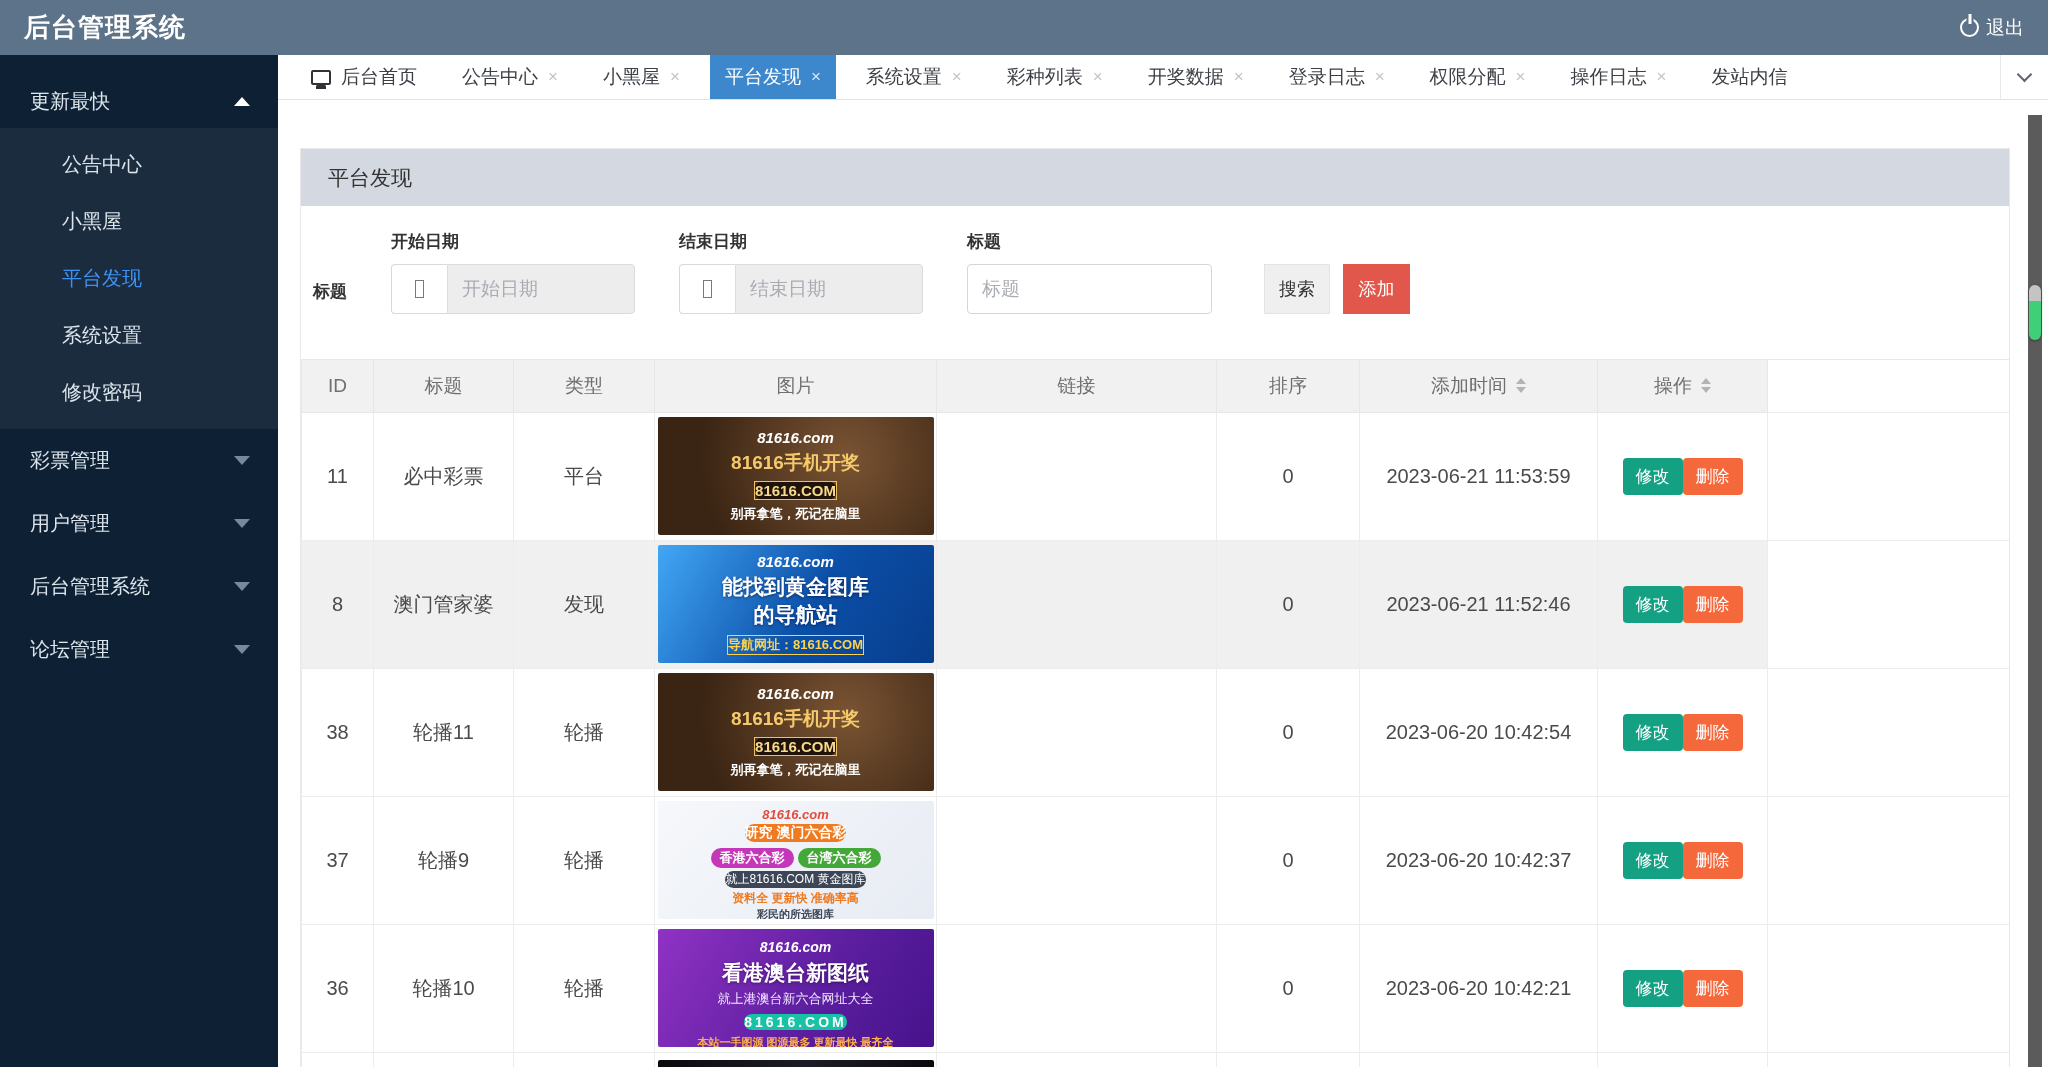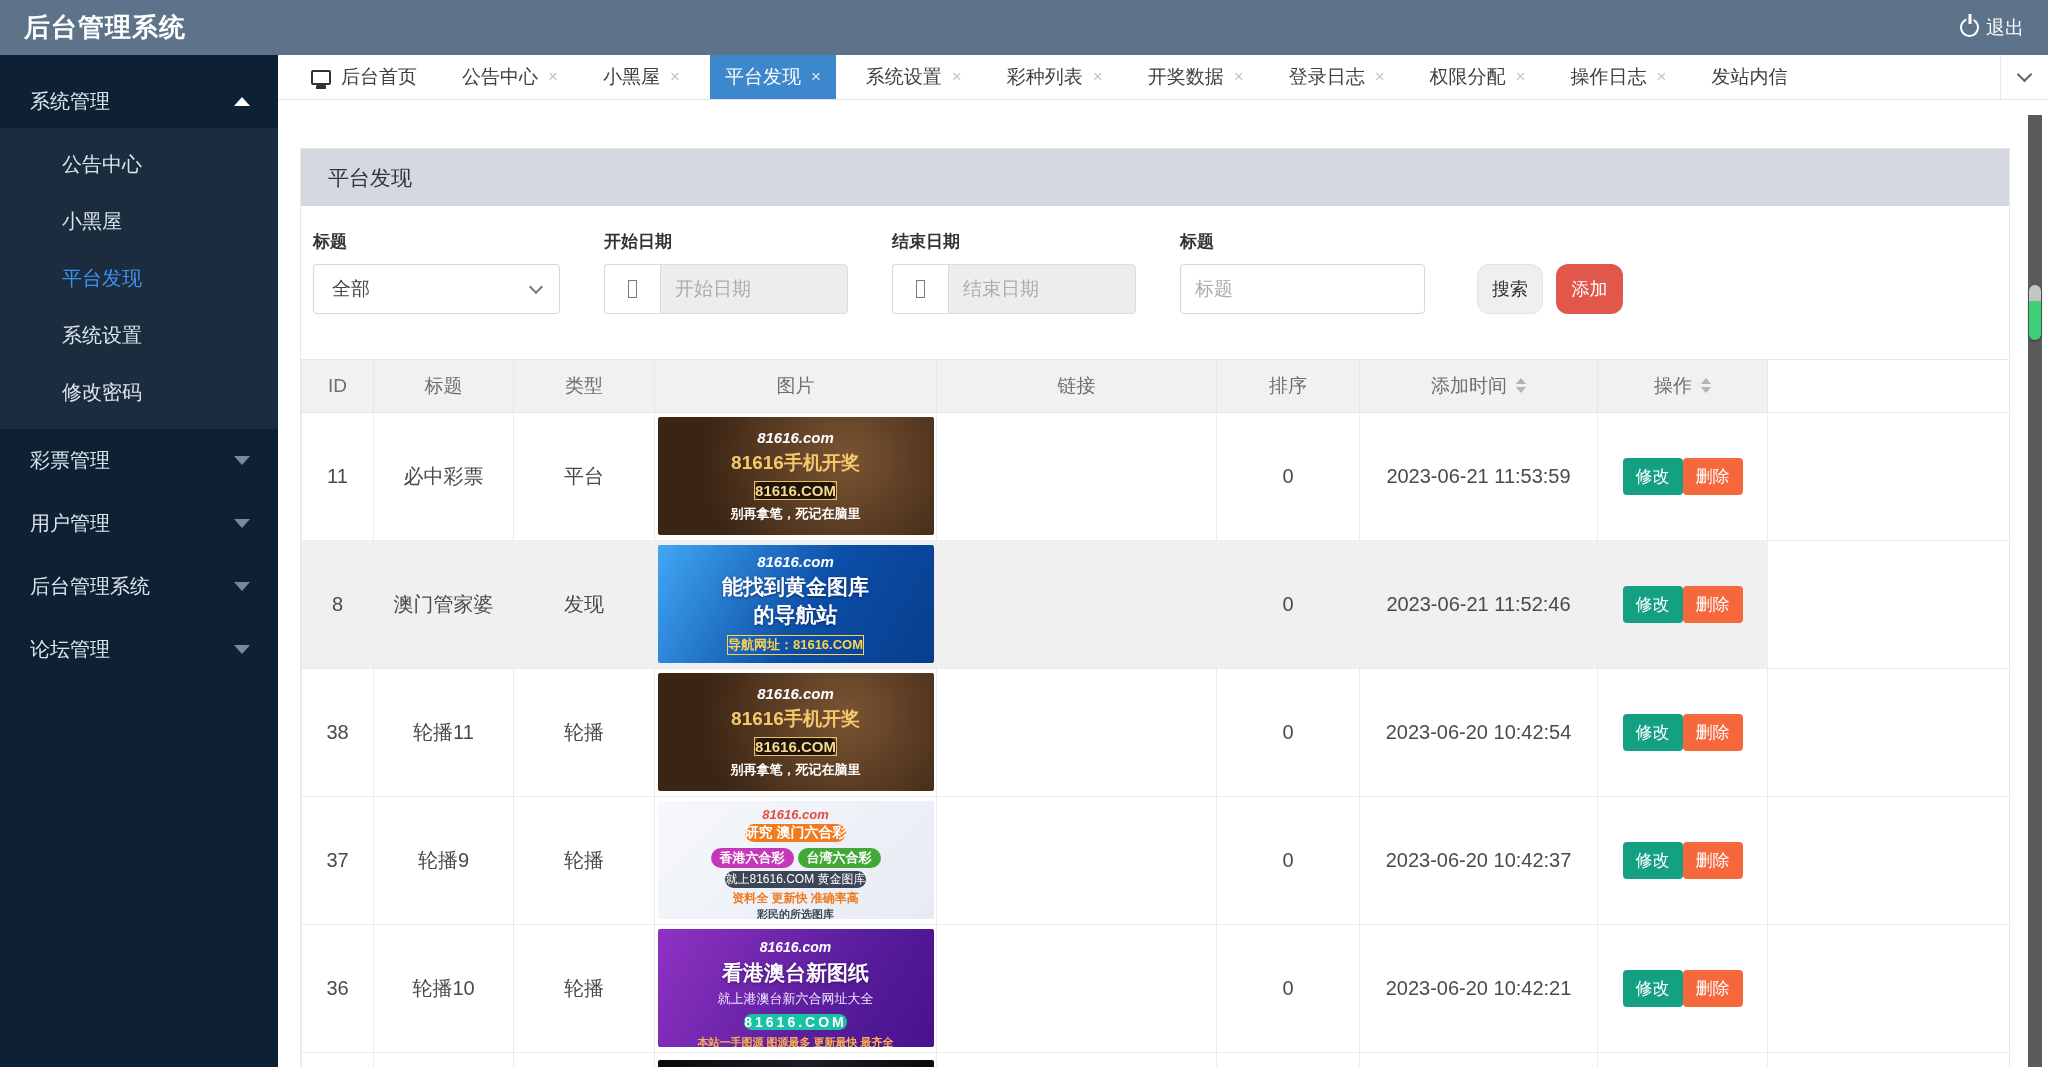--- a/index.html
+++ b/index.html
@@ -69,21 +69,21 @@
     transform:rotate(45deg); margin-top:-5px; }
   .fdate { display:flex; }
   .fdate .addon { width:56px; height:50px; background:#fff; border:1px solid #d9d9d9; border-right:none;
     border-radius:4px 0 0 4px; display:flex; align-items:center; justify-content:center; }
   .cal-placeholder { width:9px; height:18px; border:1px solid #7a7a7a; }
   .fdate input { width:188px; height:50px; background:#ededed; border:1px solid #dcdcdc;
     border-radius:0 4px 4px 0; padding:0 14px; font-size:19px; color:#444; outline:none; }
   .ftext input { width:245px; height:50px; background:#fff; border:1px solid #d6d6d6;
     border-radius:4px; padding:0 14px; font-size:19px; color:#444; outline:none; }
   input::placeholder { color:#a9adb3; }
-  .btn { height:50px; border-radius:12px; font-size:18px; cursor:pointer;
+  .btn { height:50px; border-radius:0; font-size:18px; cursor:pointer;
     font-family:inherit; display:inline-block; }
   .btn-search { width:66px; margin-left:52px; background:#efefef; border:1px solid #e3e3e3; color:#333; }
   .btn-add { width:67px; margin-left:13px; background:#e2574c; border:none; color:#fff; }
 
   
   table { border-collapse:collapse; table-layout:fixed; width:100%; }
   th { height:52px; background:#f1f1f1; font-size:19px; font-weight:normal; color:#6f6f6f;
     border:1px solid #e7e7e7; border-top:none; text-align:center; }
   th.filler, td.filler { background:#fff; border:none; border-bottom:1px solid #ececec; }
   th .th-inner { display:inline-flex; align-items:center; gap:9px; }
@@ -152,21 +152,21 @@
   <div class="logout">
     <span class="power-icon"></span>
     <span>退出</span>
   </div>
 </div>
 
 <div class="layout">
   <div class="sidebar">
     <div id="side-menu">
         <div class="side-top">
-          <span class="side-top-label">系统管理</span>
+          <span class="side-top-label">更新最快</span>
           <span class="tri up"></span>
         </div>
         <div class="side-sub">
           <div class="side-sub-item">公告中心</div>
           <div class="side-sub-item">小黑屋</div>
           <div class="side-sub-item active">平台发现</div>
           <div class="side-sub-item">系统设置</div>
           <div class="side-sub-item">修改密码</div>
         </div>
         <div class="side-top tall">
@@ -242,24 +242,20 @@
 
     <div class="content">
       <div class="panel">
         <div class="page-header">
           <span>平台发现</span>
         </div>
 
         <div class="filters">
           <div class="fgroup">
             <span class="flabel">标题</span>
-            <div class="fselect">
-              <span>全部</span>
-              <span class="sel-chevron"></span>
-            </div>
           </div>
           <div class="fgroup ml">
             <span class="flabel">开始日期</span>
             <div class="fdate">
               <span class="addon">
                   <span class="cal-placeholder"></span>
                 </span>
               <input type="text" placeholder="开始日期" style="">
             </div>
           </div>

